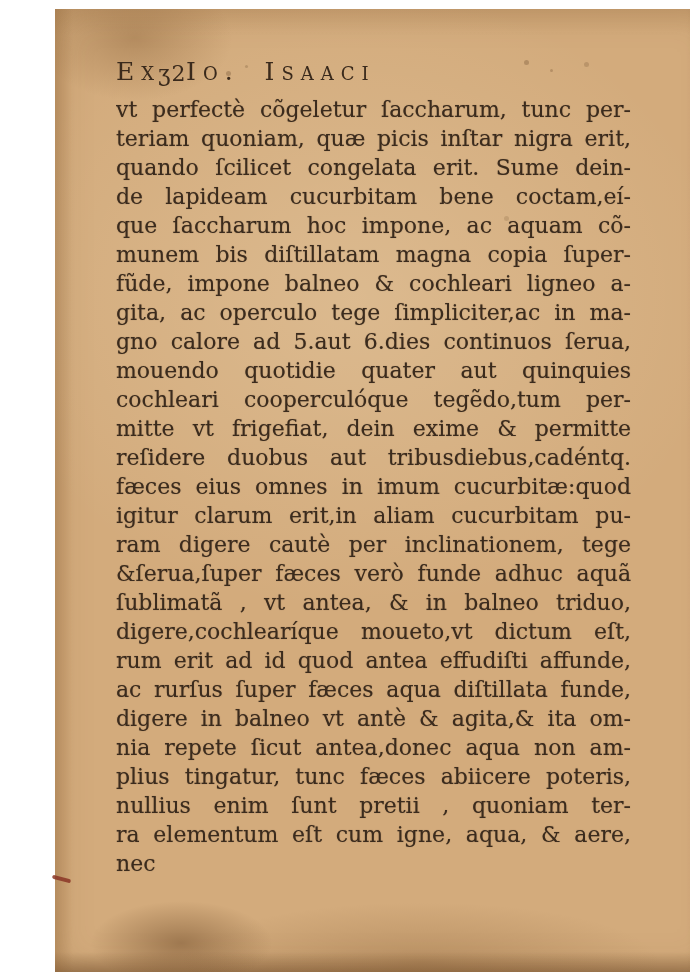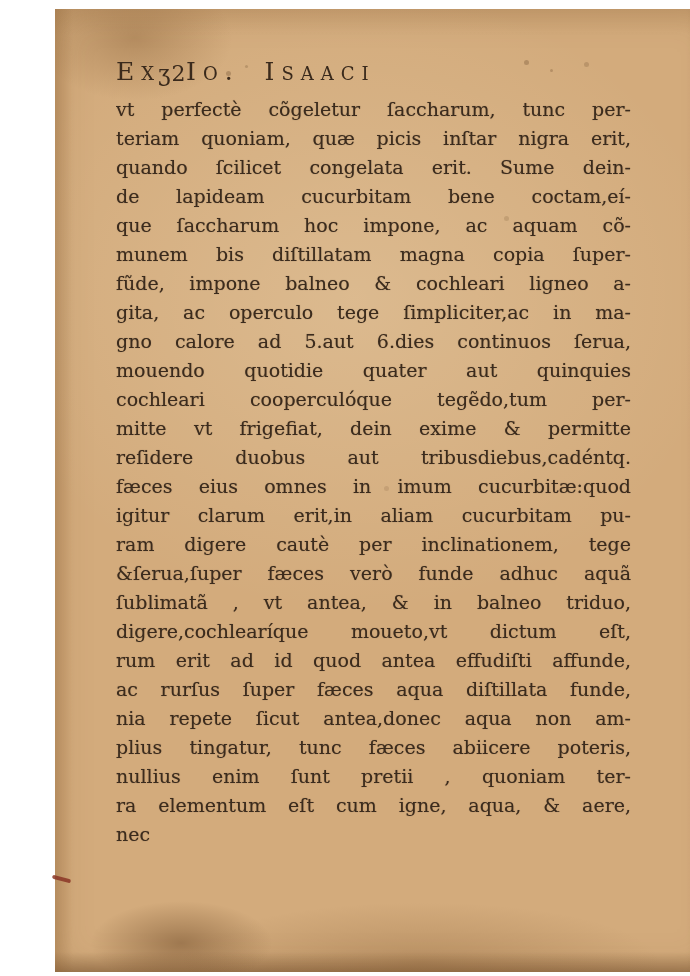--- a/index.html
+++ b/index.html
@@ -63,21 +63,21 @@
     position:absolute;left:0;top:0;width:100%;
     text-align:left;
     font-size:25px;
     font-variant-caps:small-caps;
     letter-spacing:7px;
     word-spacing:10px;
   }
   .body-block{
     position:absolute;left:61px;top:86px;width:515px;
     color:#3b2b1d;
-    font-size:19px;
+    font-size:22px;
     text-shadow:0 0 1px rgba(58,42,28,.45);
   }
   .line{
     height:29px;line-height:29px;
     text-align:justify;
     text-align-last:justify;
     white-space:normal;
     overflow:hidden;
   }
   .catchword-row{
@@ -116,20 +116,21 @@
       <div class="line">mitte vt frigefiat, dein exime &amp; permitte</div>
       <div class="line">reſidere duobus aut tribusdiebus,cadéntq.</div>
       <div class="line">fæces eius omnes in imum cucurbitæ:quod</div>
       <div class="line">igitur clarum erit,in aliam cucurbitam pu-</div>
       <div class="line">ram digere cautè per inclinationem, tege</div>
       <div class="line">&amp;ſerua,ſuper fæces verò funde adhuc aquã</div>
       <div class="line">ſublimatã , vt antea, &amp; in balneo triduo,</div>
       <div class="line">digere,cochlearíque moueto,vt dictum eſt,</div>
       <div class="line">rum erit ad id quod antea effudiſti affunde,</div>
       <div class="line">ac rurſus ſuper fæces aqua diſtillata funde,</div>
+      <div class="line">digere in balneo vt antè &amp; agita,&amp; ita om-</div>
       <div class="line">nia repete ſicut antea,donec aqua non am-</div>
       <div class="line">plius tingatur, tunc fæces abiicere poteris,</div>
       <div class="line">nullius enim ſunt pretii , quoniam ter-</div>
       <div class="line">ra elementum eſt cum igne, aqua, &amp; aere,</div>
       <div class="catchword-row">
         <span>nec</span>
       </div>
     </div>
   </div>
 </div>

